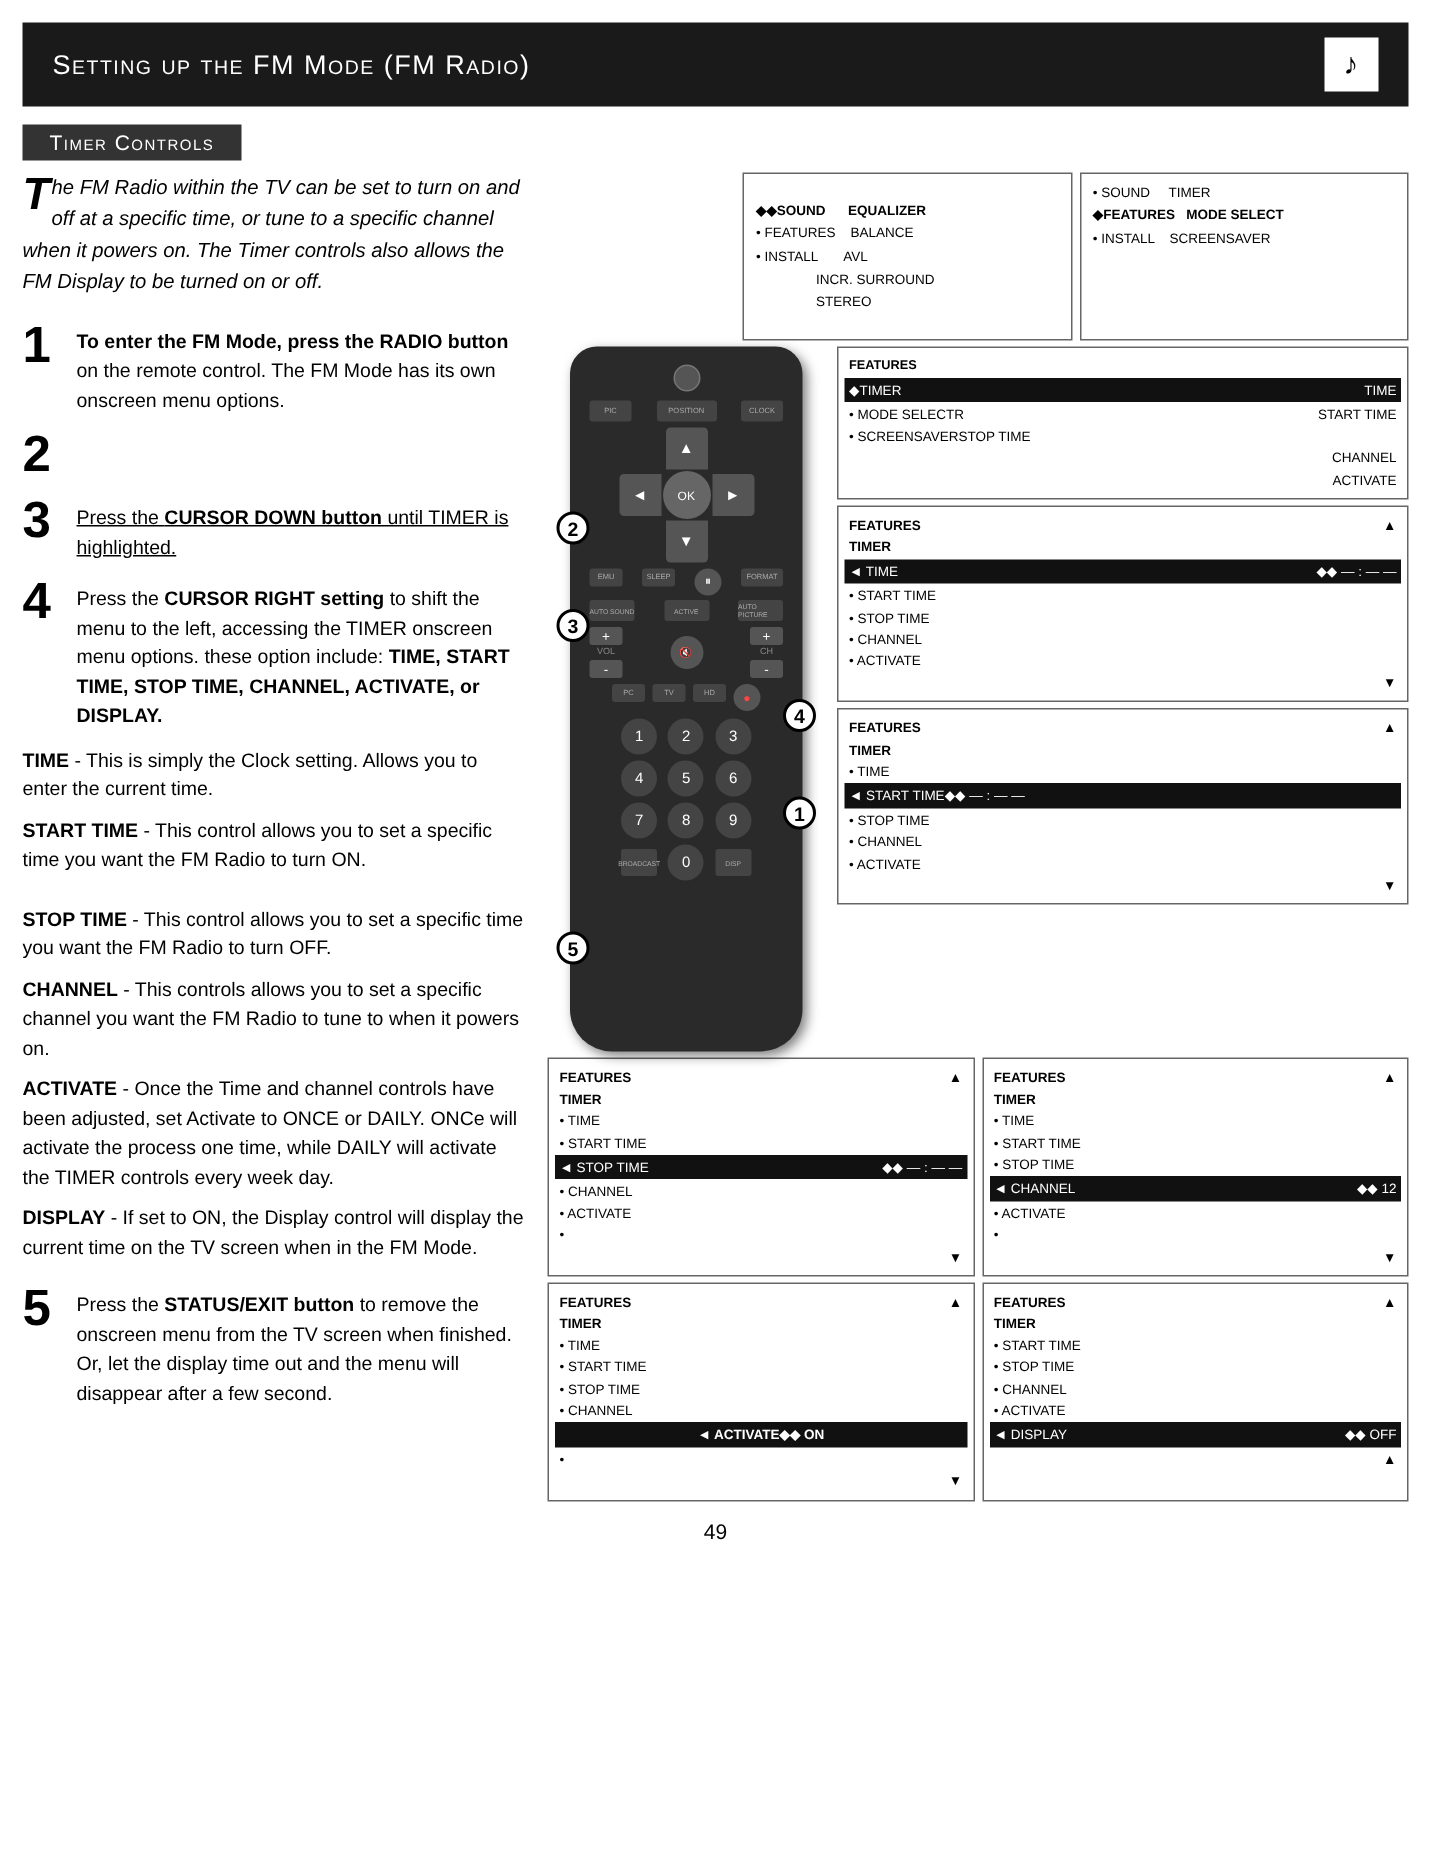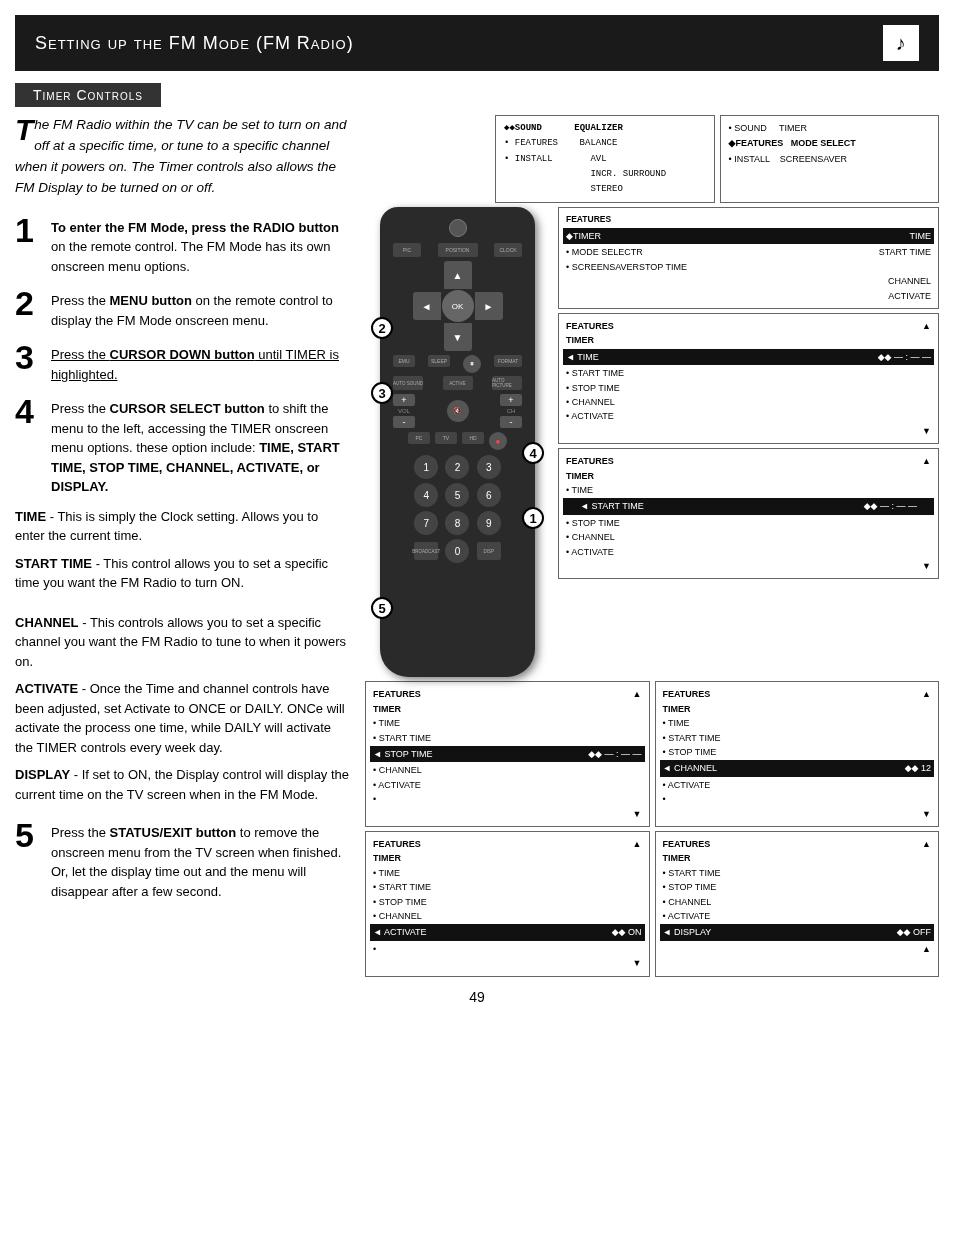--- a/index.html
+++ b/index.html
@@ -37,51 +37,51 @@
         <span>he FM Radio within the TV can be set to turn on and off at a specific time, or tune to a specific channel when it powers on. The Timer controls also allows the FM Display to be turned on or off.</span>
       </div>
 
       <div style="display:flex; margin-bottom:10px; align-items:flex-start;">
         <span style="font-size:34px; font-weight:bold; line-height:1; margin-right:8px; flex-shrink:0; width:28px;">1</span>
         <div style="font-size:13px; line-height:1.5; padding-top:5px;"><b>To enter the FM Mode, press the RADIO button</b> on the remote control. The FM Mode has its own onscreen menu options.</div>
       </div>
 
       <div style="display:flex; margin-bottom:10px; align-items:flex-start;">
         <span style="font-size:34px; font-weight:bold; line-height:1; margin-right:8px; flex-shrink:0; width:28px;">2</span>
-        <div style="font-size:13px; line-height:1.5; padding-top:5px;">Press the <b>MENU button</b> on the remote control to display the FM Mode onscreen menu.</div>
       </div>
 
       <div style="display:flex; margin-bottom:10px; align-items:flex-start;">
         <span style="font-size:34px; font-weight:bold; line-height:1; margin-right:8px; flex-shrink:0; width:28px;">3</span>
         <div style="font-size:13px; line-height:1.5; padding-top:5px;text-decoration:underline;">Press the <b>CURSOR DOWN button</b> until TIMER is highlighted.</div>
       </div>
 
       <div style="display:flex; margin-bottom:10px; align-items:flex-start;">
         <span style="font-size:34px; font-weight:bold; line-height:1; margin-right:8px; flex-shrink:0; width:28px;">4</span>
-        <div style="font-size:13px; line-height:1.5; padding-top:5px;">Press the <b>CURSOR SELECT button</b> to shift the menu to the left, accessing the TIMER onscreen menu options. these option include: <b>TIME, START TIME, STOP TIME, CHANNEL, ACTIVATE, or DISPLAY.</b></div>
+        <div style="font-size:13px; line-height:1.5; padding-top:5px;">Press the <b>CURSOR RIGHT setting</b> to shift the menu to the left, accessing the TIMER onscreen menu options. these option include: <b>TIME, START TIME, STOP TIME, CHANNEL, ACTIVATE, or DISPLAY.</b></div>
       </div>
 
       <div style="font-size:13px; line-height:1.5; margin-bottom:8px;"><b>TIME</b> - This is simply the Clock setting. Allows you to enter the current time.</div>
       <div style="font-size:13px; line-height:1.5; margin-bottom:20px;"><b>START TIME</b> - This control allows you to set a specific time you want the FM Radio to turn ON.</div>
+      <div style="font-size:13px; line-height:1.5; margin-bottom:8px;"><b>STOP TIME</b> - This control allows you to set a specific time you want the FM Radio to turn OFF.</div>
       <div style="font-size:13px; line-height:1.5; margin-bottom:8px;"><b>CHANNEL</b> - This controls allows you to set a specific channel you want the FM Radio to tune to when it powers on.</div>
       <div style="font-size:13px; line-height:1.5; margin-bottom:8px;"><b>ACTIVATE</b> - Once the Time and channel controls have been adjusted, set Activate to ONCE or DAILY. ONCe will activate the process one time, while DAILY will activate the TIMER controls every week day.</div>
       <div style="font-size:13px; line-height:1.5; margin-bottom:14px;"><b>DISPLAY</b> - If set to ON, the Display control will display the current time on the TV screen when in the FM Mode.</div>
 
       <div style="display:flex; margin-bottom:10px; align-items:flex-start;">
         <span style="font-size:34px; font-weight:bold; line-height:1; margin-right:8px; flex-shrink:0; width:28px;">5</span>
         <div style="font-size:13px; line-height:1.5; padding-top:5px;">Press the <b>STATUS/EXIT button</b> to remove the onscreen menu from the TV screen when finished. Or, let the display time out and the menu will disappear after a few second.</div>
       </div>
 
     </div>
 
     <div style="flex:1; position:relative;">
 
       <div style="display:flex; gap:5px; margin-bottom:4px; margin-left:130px;">
 
-        <div style="border:1.5px solid #666; padding:5px 8px; font-size:9px; line-height:1.7; flex:1;font-family:Liberation Mono, monospace;">
+        <div style="border:1.5px solid #666; padding:17px 8px; font-size:9px; line-height:1.7; flex:1;">
           <div style="font-weight:bold; font-size:9px;">◆◆SOUND &nbsp;&nbsp;&nbsp;&nbsp; EQUALIZER</div>
           <div>• FEATURES &nbsp;&nbsp; BALANCE</div>
           <div>• INSTALL &nbsp;&nbsp;&nbsp;&nbsp;&nbsp; AVL</div>
           <div>&nbsp;&nbsp;&nbsp;&nbsp;&nbsp;&nbsp;&nbsp;&nbsp;&nbsp;&nbsp;&nbsp;&nbsp;&nbsp;&nbsp;&nbsp; INCR. SURROUND</div>
           <div>&nbsp;&nbsp;&nbsp;&nbsp;&nbsp;&nbsp;&nbsp;&nbsp;&nbsp;&nbsp;&nbsp;&nbsp;&nbsp;&nbsp;&nbsp; STEREO</div>
         </div>
 
         <div style="border:1.5px solid #666; padding:5px 8px; font-size:9px; line-height:1.7; flex:1;">
           <div>• SOUND &nbsp;&nbsp;&nbsp; TIMER</div>
           <div style="font-weight:bold;">◆FEATURES &nbsp; MODE SELECT</div>
@@ -216,21 +216,21 @@
             <div style="text-align:right;">▼</div>
           </div>
 
           <div style="border:1.5px solid #666; padding:5px 7px; font-size:9px; line-height:1.6;">
             <div style="display:flex; justify-content:space-between;">
                 <span style="font-weight:bold;">FEATURES</span>
                 <span>▲</span>
               </div>
             <div style="font-weight:bold;">TIMER</div>
             <div>• TIME</div>
-            <div style="display:flex; justify-content:space-between; background:#111; color:#fff; padding:1px 17px; margin:1px -3px;">
+            <div style="display:flex; background:#111; color:#fff; padding:1px 3px; margin:1px -3px;">
               <span>◄ START TIME</span>
                 <span>◆◆ — : — —</span>
             </div>
             <div>• STOP TIME</div>
             <div>• CHANNEL</div>
             <div>• ACTIVATE</div>
             <div style="text-align:right;">▼</div>
           </div>
 
         </div>
@@ -281,21 +281,21 @@
         <div style="flex:1; border:1.5px solid #666; padding:5px 7px; font-size:9px; line-height:1.6;">
           <div style="display:flex; justify-content:space-between;">
               <span style="font-weight:bold;">FEATURES</span>
               <span>▲</span>
             </div>
           <div style="font-weight:bold;">TIMER</div>
           <div>• TIME</div>
           <div>• START TIME</div>
           <div>• STOP TIME</div>
           <div>• CHANNEL</div>
-          <div style="display:flex; justify-content:space-between; background:#111; color:#fff; padding:1px 3px; margin:1px -3px;">
+          <div style="display:flex; justify-content:center; background:#111; color:#fff; padding:1px 3px; margin:1px -3px;font-weight:bold;">
             <span>◄ ACTIVATE</span>
               <span>◆◆ ON</span>
           </div>
           <div>•</div>
           <div style="text-align:right;">▼</div>
         </div>
 
         <div style="flex:1; border:1.5px solid #666; padding:5px 7px; font-size:9px; line-height:1.6;">
           <div style="display:flex; justify-content:space-between;">
               <span style="font-weight:bold;">FEATURES</span>

